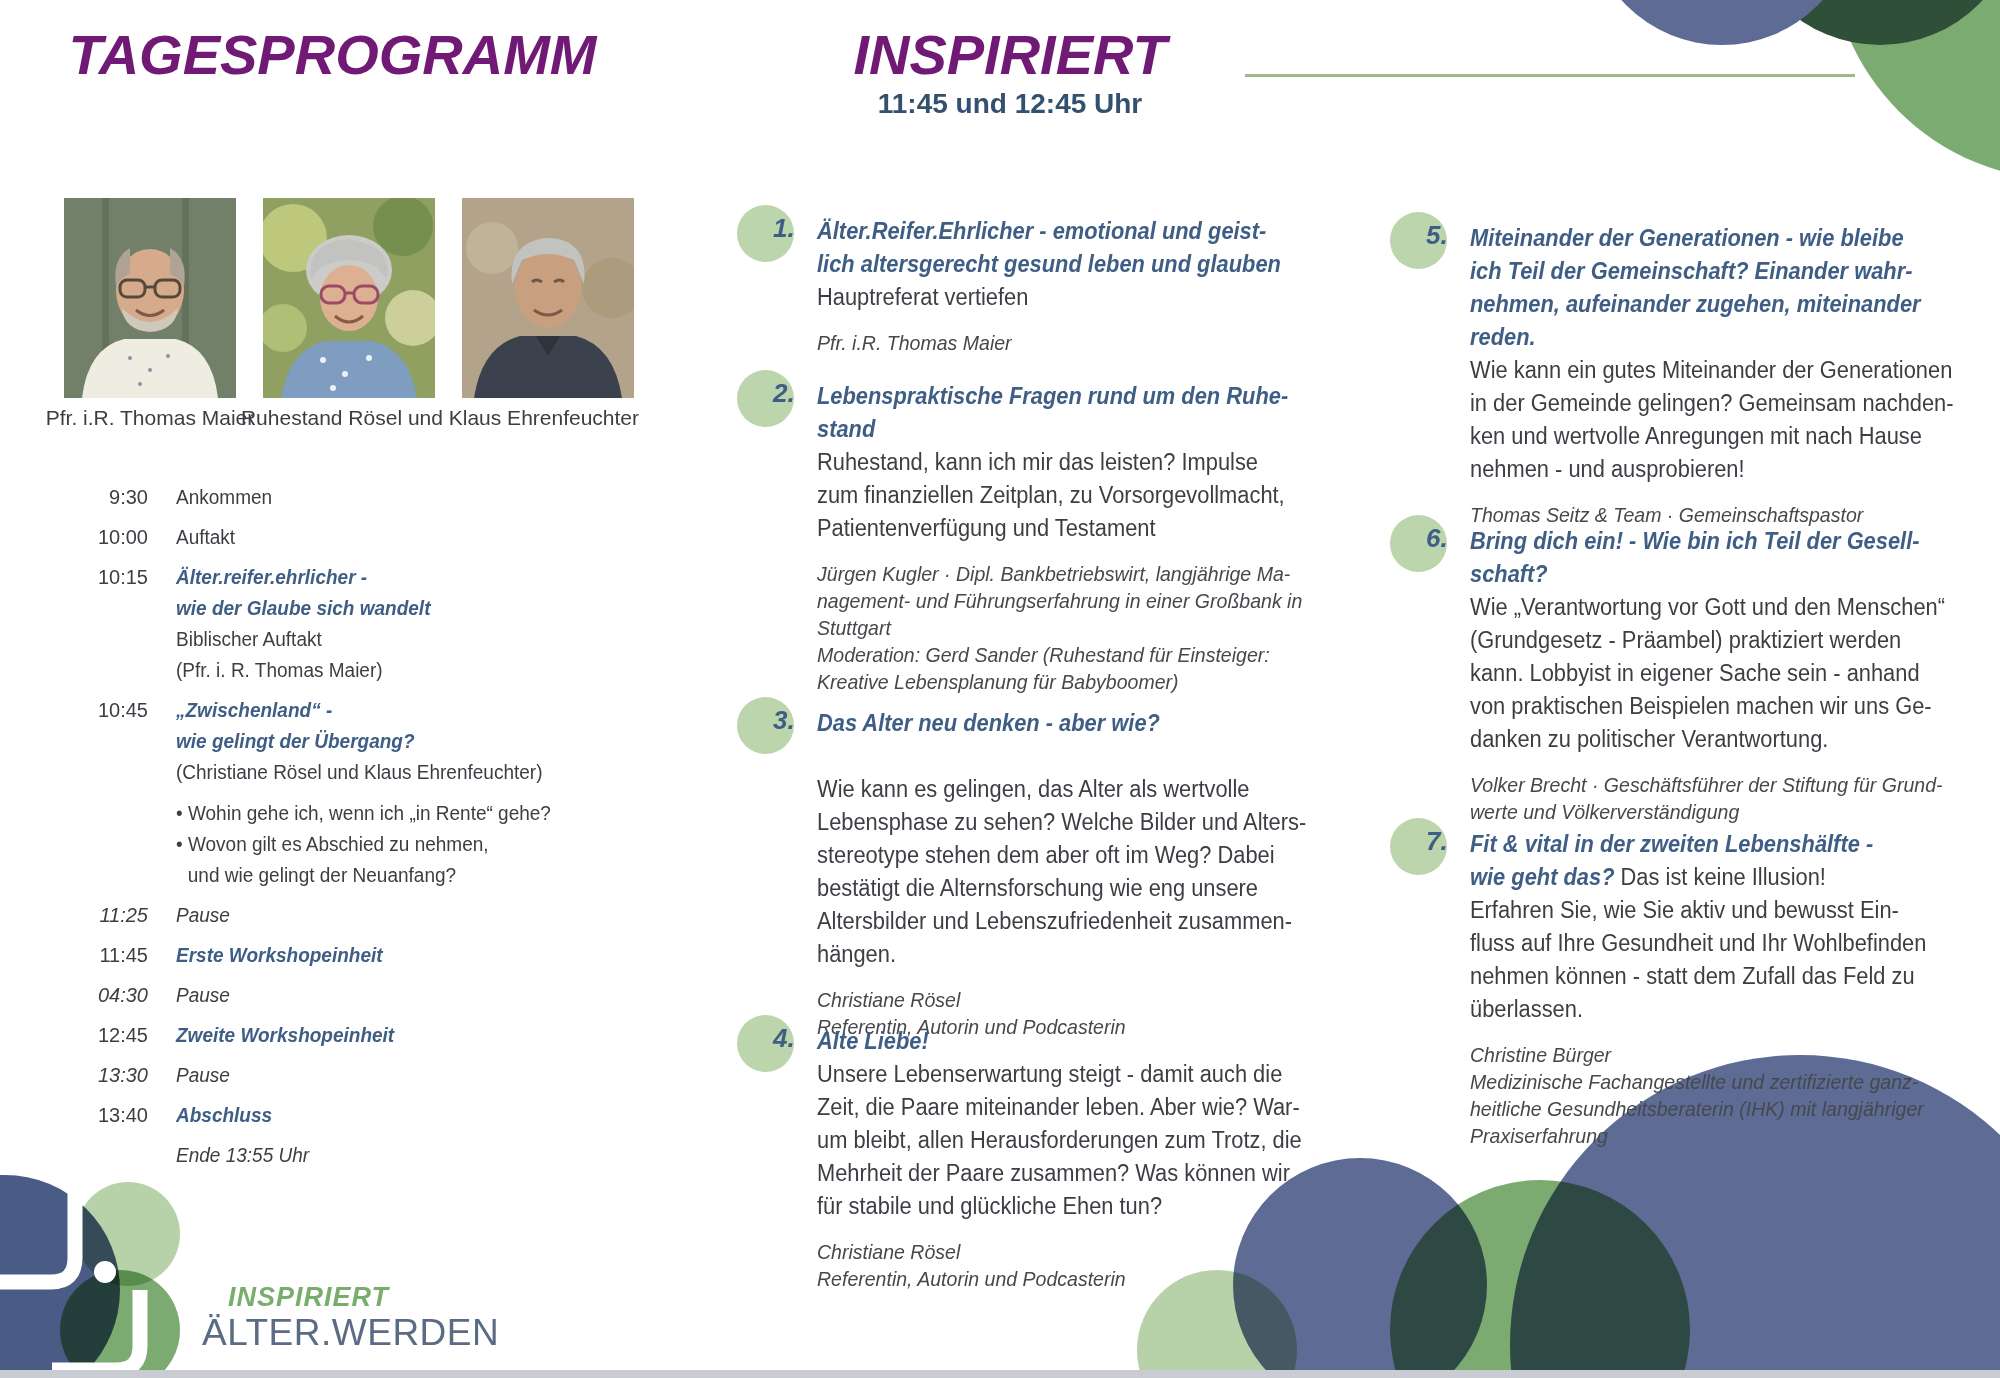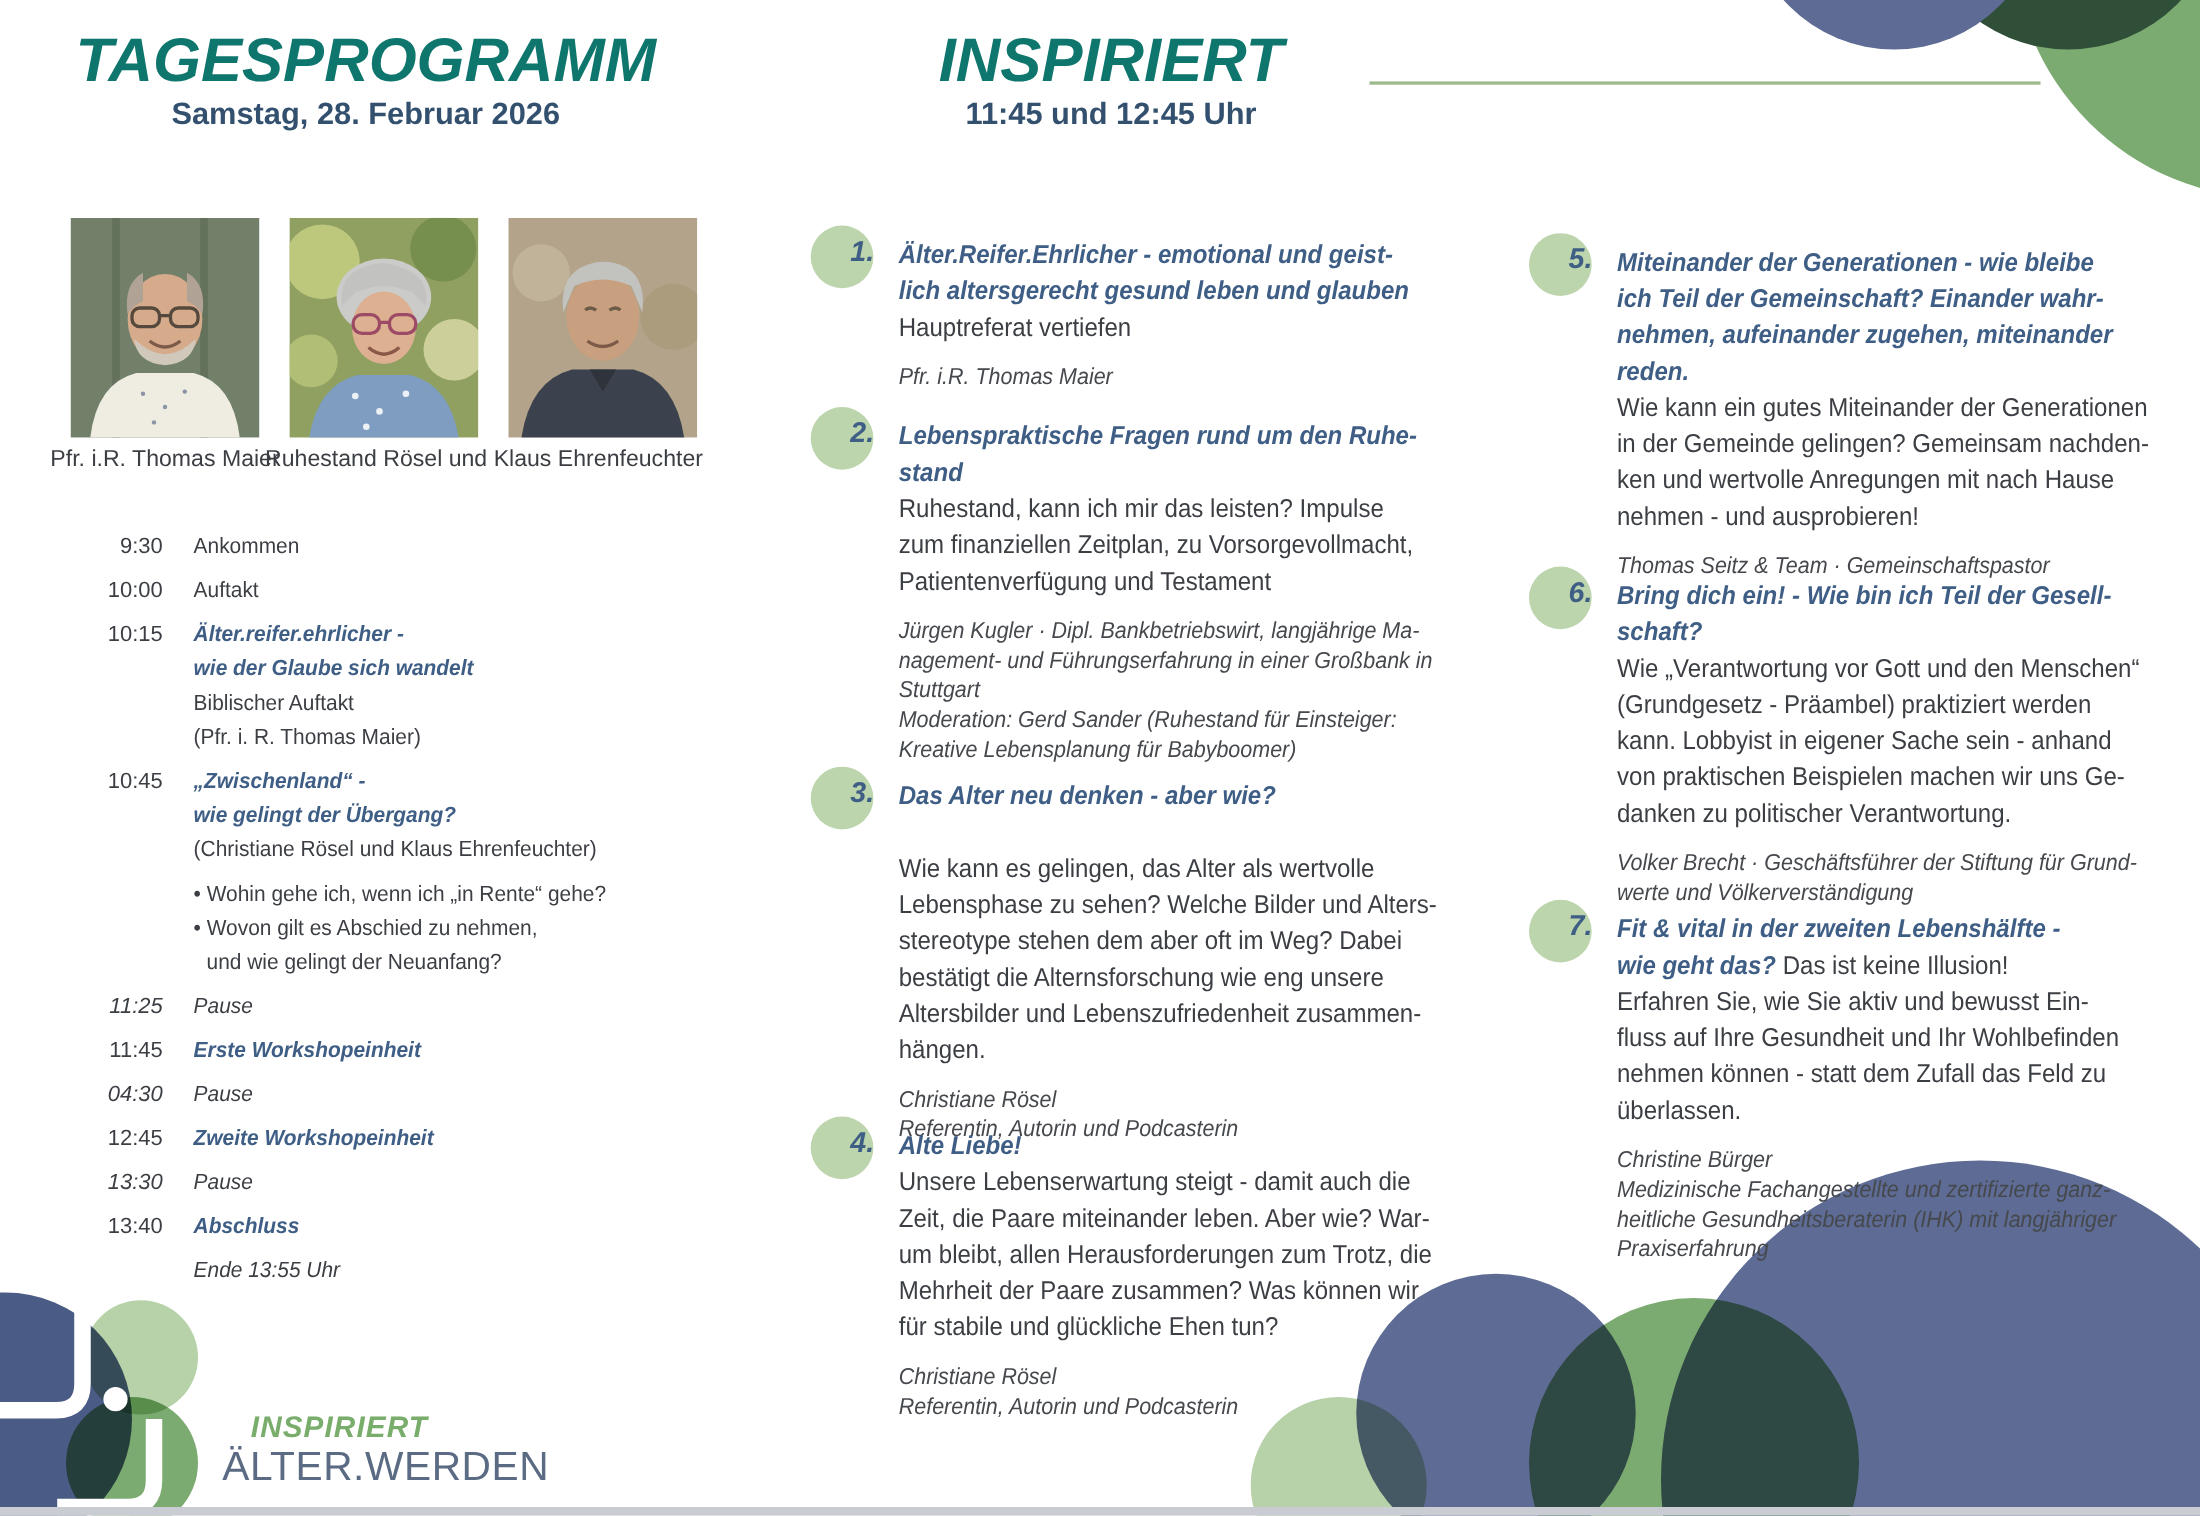--- a/index.html
+++ b/index.html
@@ -3,21 +3,21 @@
 <meta charset="utf-8">
 <style>
   html,body{margin:0;padding:0;background:#e8e8e8;}
   .page{position:relative;width:2000px;height:1378px;background:#ffffff;overflow:hidden;
         font-family:"Liberation Sans",sans-serif;color:#3b3e43;}
   .layer{position:absolute;inset:0;pointer-events:none;}
   .content{position:absolute;inset:0;z-index:1;}
 
   
   .green-title{position:absolute;margin:0;font-size:56px;font-weight:bold;font-style:italic;
-        color:#0f766e;text-align:center;letter-spacing:0px;white-space:nowrap;}
+        color:#701a75;text-align:center;letter-spacing:0px;white-space:nowrap;}
   #tages-title{left:60px;top:22px;width:545px;}
   #ws-title{left:800px;top:22px;width:420px;}
   .sub-date{position:absolute;font-size:28px;font-weight:bold;color:#33516f;text-align:center;}
   #tages-date{left:60px;top:88px;width:545px;}
   #ws-sub{left:800px;top:88px;width:420px;}
   .green-rule{position:absolute;left:1245px;top:74px;width:610px;height:3px;background:#9cba8c;}
 
   
   .photos{position:absolute;left:64px;top:198px;display:flex;gap:27px;}
   .photo{margin:0;width:172px;height:200px;overflow:hidden;}
@@ -75,21 +75,20 @@
 
     <circle cx="1360" cy="1285" r="127" fill="#5e6c95"></circle>
     <circle cx="1800" cy="1345" r="290" fill="#5e6c95"></circle>
     <circle cx="1217" cy="1350" r="80" fill="#b7d2a9" style="mix-blend-mode:multiply"></circle>
     <circle cx="1540" cy="1330" r="150" fill="#7cab72" style="mix-blend-mode:multiply"></circle>
   </svg>
 
   <div class="content">
 
     <h1 class="green-title" id="tages-title">TAGESPROGRAMM</h1>
-    <div class="sub-date" id="tages-date">Samstag, 28. Februar 2026</div>
 
     <div class="photos">
       <figure class="photo">
         <svg width="172" height="200" viewBox="0 0 172 200">
           <rect width="172" height="200" fill="#72806a"></rect>
           <rect x="38" width="7" height="200" fill="#5e6c57" opacity=".7"></rect>
           <rect x="118" width="7" height="200" fill="#5e6c57" opacity=".7"></rect>
           <path d="M18 200 Q24 150 60 141 L112 141 Q148 150 154 200 Z" fill="#efede2"></path>
           <circle cx="66" cy="160" r="2" fill="#8a93a8"></circle>
             <circle cx="86" cy="172" r="2" fill="#8a93a8"></circle>

